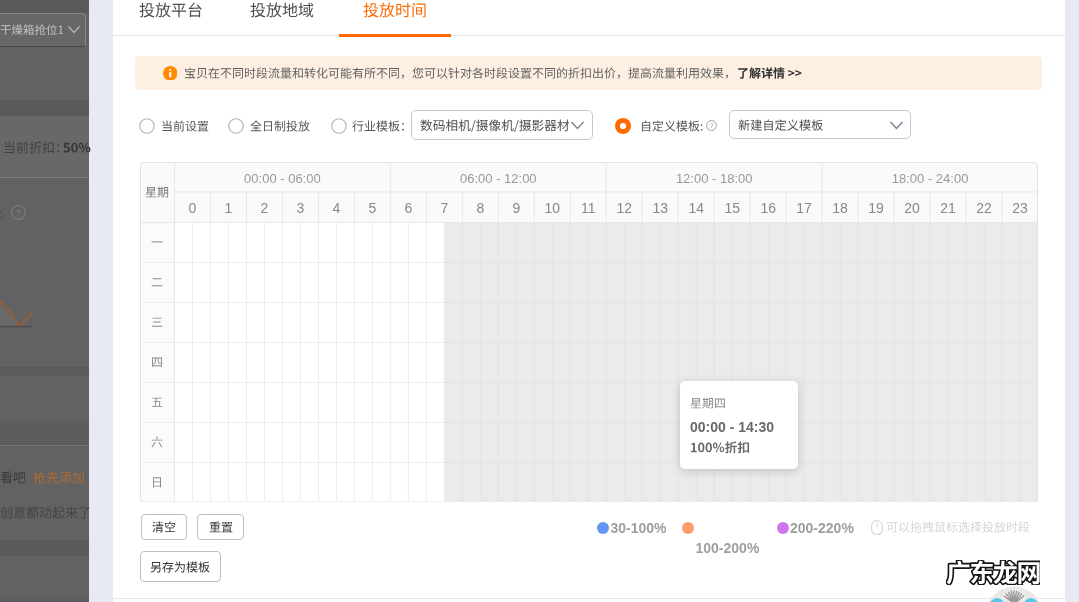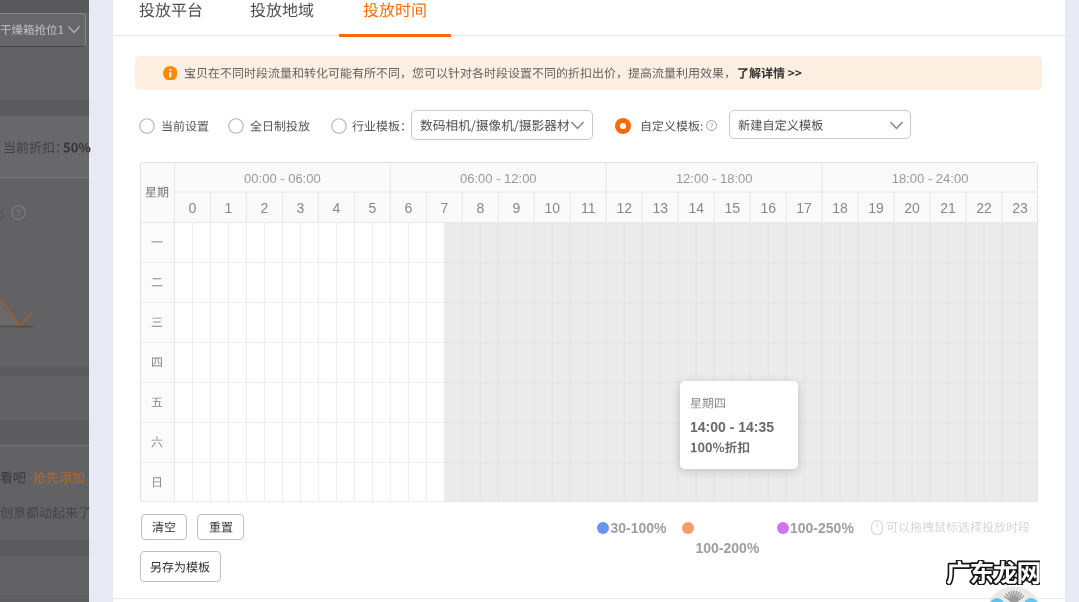--- a/index.html
+++ b/index.html
@@ -718,21 +718,21 @@
           <path d="M242 594H758V504H242ZM242 739H758V651H242ZM169 799V444H835V799ZM233 443C193 355 123 268 50 212C68 201 99 179 113 165C148 195 184 234 217 277H462V182H182V121H462V12H65V-54H937V12H540V121H832V182H540V277H874V341H540V422H462V341H262C279 367 294 395 307 422Z"></path>
         </g>
         <g transform="translate(1000,0)">
           <path d="M178 143C148 76 95 9 39 -36C57 -47 87 -68 101 -80C155 -30 213 47 249 123ZM321 112C360 65 406 -1 424 -42L486 -6C465 35 419 97 379 143ZM855 722V561H650V722ZM580 790V427C580 283 572 92 488 -41C505 -49 536 -71 548 -84C608 11 634 139 644 260H855V17C855 1 849 -3 835 -4C820 -5 769 -5 716 -3C726 -23 737 -56 740 -76C813 -76 861 -75 889 -62C918 -50 927 -27 927 16V790ZM855 494V328H648C650 363 650 396 650 427V494ZM387 828V707H205V828H137V707H52V640H137V231H38V164H531V231H457V640H531V707H457V828ZM205 640H387V551H205ZM205 491H387V393H205ZM205 332H387V231H205Z"></path>
         </g>
         <g transform="translate(2000,0)">
           <path d="M88 753V-47H164V29H832V-39H909V753ZM164 102V681H352C347 435 329 307 176 235C192 222 214 194 222 176C395 261 420 410 425 681H565V367C565 289 582 257 652 257C668 257 741 257 761 257C784 257 810 258 822 262C820 280 818 306 816 326C803 322 775 321 759 321C742 321 677 321 661 321C640 321 636 333 636 365V681H832V102Z"></path>
         </g>
       </g>
     </svg>
-<div style="position:absolute;left:690px;top:418.5px;width:110px;font:bold 14px 'Liberation Sans';color:#696969;">14:00 - 14:35</div>
+<div style="position:absolute;left:690px;top:418.5px;width:110px;font:bold 14px 'Liberation Sans';color:#696969;">00:00 - 14:30</div>
 <svg style="position:absolute;left:690.0px;top:441.0px;" width="60.1" height="12.7" viewBox="0 -880 4733 1000" fill="#696969">
       <g transform="scale(1,-1)">
         <g transform="translate(0,0)">
           <path d="M82 0H527V120H388V741H279C232 711 182 692 107 679V587H242V120H82Z"></path>
         </g>
         <g transform="translate(590,0)">
           <path d="M295 -14C446 -14 546 118 546 374C546 628 446 754 295 754C144 754 44 629 44 374C44 118 144 -14 295 -14ZM295 101C231 101 183 165 183 374C183 580 231 641 295 641C359 641 406 580 406 374C406 165 359 101 295 101Z"></path>
         </g>
         <g transform="translate(1180,0)">
           <path d="M295 -14C446 -14 546 118 546 374C546 628 446 754 295 754C144 754 44 629 44 374C44 118 144 -14 295 -14ZM295 101C231 101 183 165 183 374C183 580 231 641 295 641C359 641 406 580 406 374C406 165 359 101 295 101Z"></path>
@@ -788,21 +788,21 @@
         <g transform="translate(4000,0)">
           <path d="M197 840V647H58V577H191C159 439 97 278 32 197C45 179 63 145 71 125C117 193 163 305 197 421V-79H267V456C294 405 326 342 339 309L385 366C368 396 292 512 267 546V577H387V647H267V840ZM879 821C778 779 585 755 428 746V502C428 343 418 118 306 -40C323 -48 354 -70 368 -82C477 75 499 309 501 476H531C561 351 604 238 664 144C600 70 524 16 440 -19C456 -33 476 -62 486 -80C569 -41 644 12 708 82C764 11 833 -45 915 -82C927 -62 950 -32 967 -18C883 15 813 70 756 141C829 241 883 370 911 533L864 547L851 544H501V685C651 695 823 718 929 761ZM827 476C802 370 762 280 710 204C661 283 624 376 598 476Z"></path>
         </g>
       </g>
     </svg>
 <div style="position:absolute;left:596.5px;top:522px;width:12px;height:12px;border-radius:50%;background:#6495f0;"></div>
 <div style="position:absolute;left:610.5px;top:520px;font:bold 14px 'Liberation Sans';color:#9e9e9e;">30-100%</div>
 <div style="position:absolute;left:682px;top:522px;width:12px;height:12px;border-radius:50%;background:#fa9c69;"></div>
 <div style="position:absolute;left:695.5px;top:540px;font:bold 14px 'Liberation Sans';color:#9e9e9e;">100-200%</div>
 <div style="position:absolute;left:776.5px;top:522px;width:12px;height:12px;border-radius:50%;background:#cd75f0;"></div>
-<div style="position:absolute;left:790px;top:520px;font:bold 14px 'Liberation Sans';color:#9e9e9e;">100-250%</div>
+<div style="position:absolute;left:790px;top:520px;font:bold 14px 'Liberation Sans';color:#9e9e9e;">200-220%</div>
 <svg style="position:absolute;left:871.3px;top:519.8px" width="12" height="15.4" viewBox="0 0 12 15.4">
       <rect x="0.6" y="0.6" width="10.8" height="14.2" rx="5.4" stroke="#d8d8d8" fill="none" stroke-width="1.2"></rect>
       <path d="M6 3 v4" stroke="#d8d8d8" stroke-width="1.2"></path>
     </svg>
 <svg style="position:absolute;left:885.7px;top:521.4px;" width="144.0" height="12.0" viewBox="0 -880 12000 1000" fill="#d4d4d4">
       <g transform="scale(1,-1)">
         <g transform="translate(0,0)">
           <path d="M56 769V694H747V29C747 8 740 2 718 0C694 0 612 -1 532 3C544 -19 558 -56 563 -78C662 -78 732 -78 772 -65C811 -52 825 -26 825 28V694H948V769ZM231 475H494V245H231ZM158 547V93H231V173H568V547Z"></path>
         </g>
         <g transform="translate(1000,0)">

